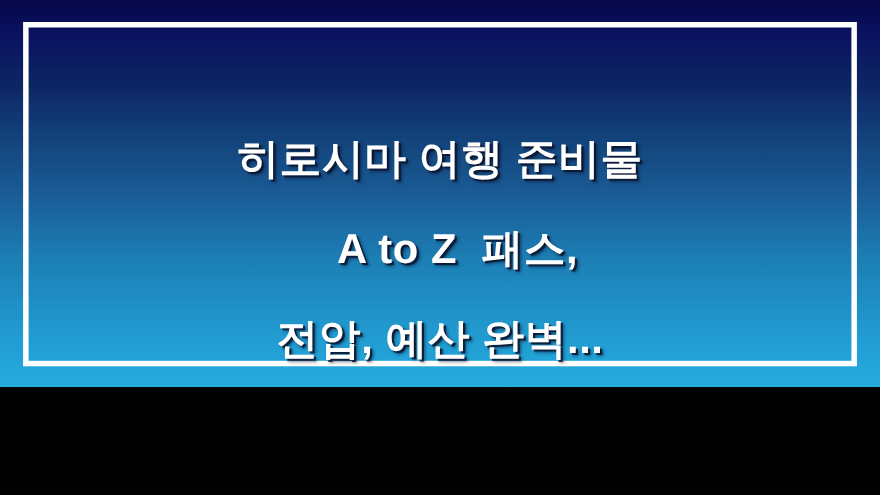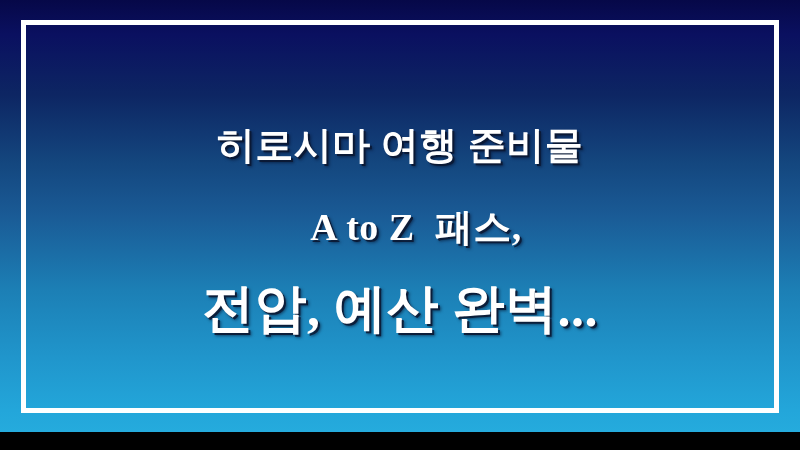--- a/index.html
+++ b/index.html
@@ -5,23 +5,23 @@
 <style>
   html, body {
     margin: 0;
     padding: 0;
     background: #000;
   }
 
   .canvas {
     position: relative;
     width: 800px;
-    height: 432px;
+    height: 352px;
     overflow: hidden;
-    font-family: Liberation Serif, serif;
+    font-family: Liberation Sans, sans-serif;
     
     background: linear-gradient(
       to bottom,
       #060848 0%,
       #0a1060 8%,
       #0d2663 22%,
       #14477f 38%,
       #1a5b96 50%,
       #1c7fb5 67%,
       #2096cc 83%,
@@ -57,21 +57,21 @@
     line-height: 82px;
     letter-spacing: 0.5px;
     white-space: pre;
     text-shadow:
       2px 2px 0 rgba(10, 22, 48, 0.85),
       3px 3px 3px rgba(5, 15, 40, 0.55);
   }
 
   .title-line.line-1 { font-size: 38px; }
   .title-line.line-2 { font-size: 38px; padding-left: 32px; }
-  .title-line.line-3 { font-size: 52px; }
+  .title-line.line-3 { font-size: 38px; }
 </style>
 </head>
 <body>
 
 <div class="canvas">
 
   <div class="frame"></div>
 
   <div class="title-block">
     <div class="title-line line-1">히로시마 여행 준비물</div>

